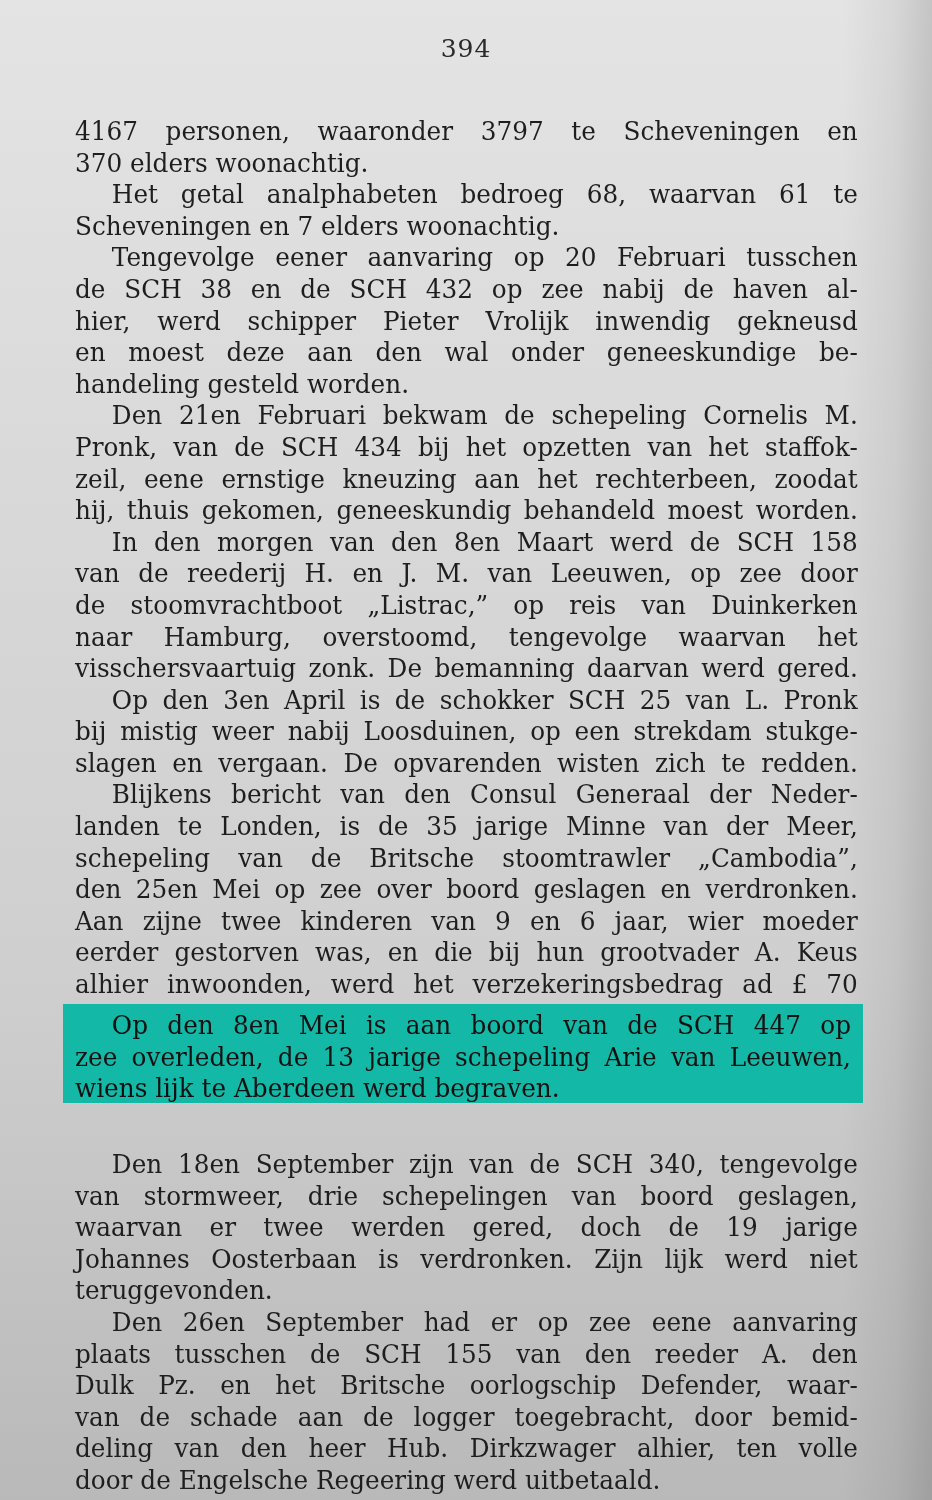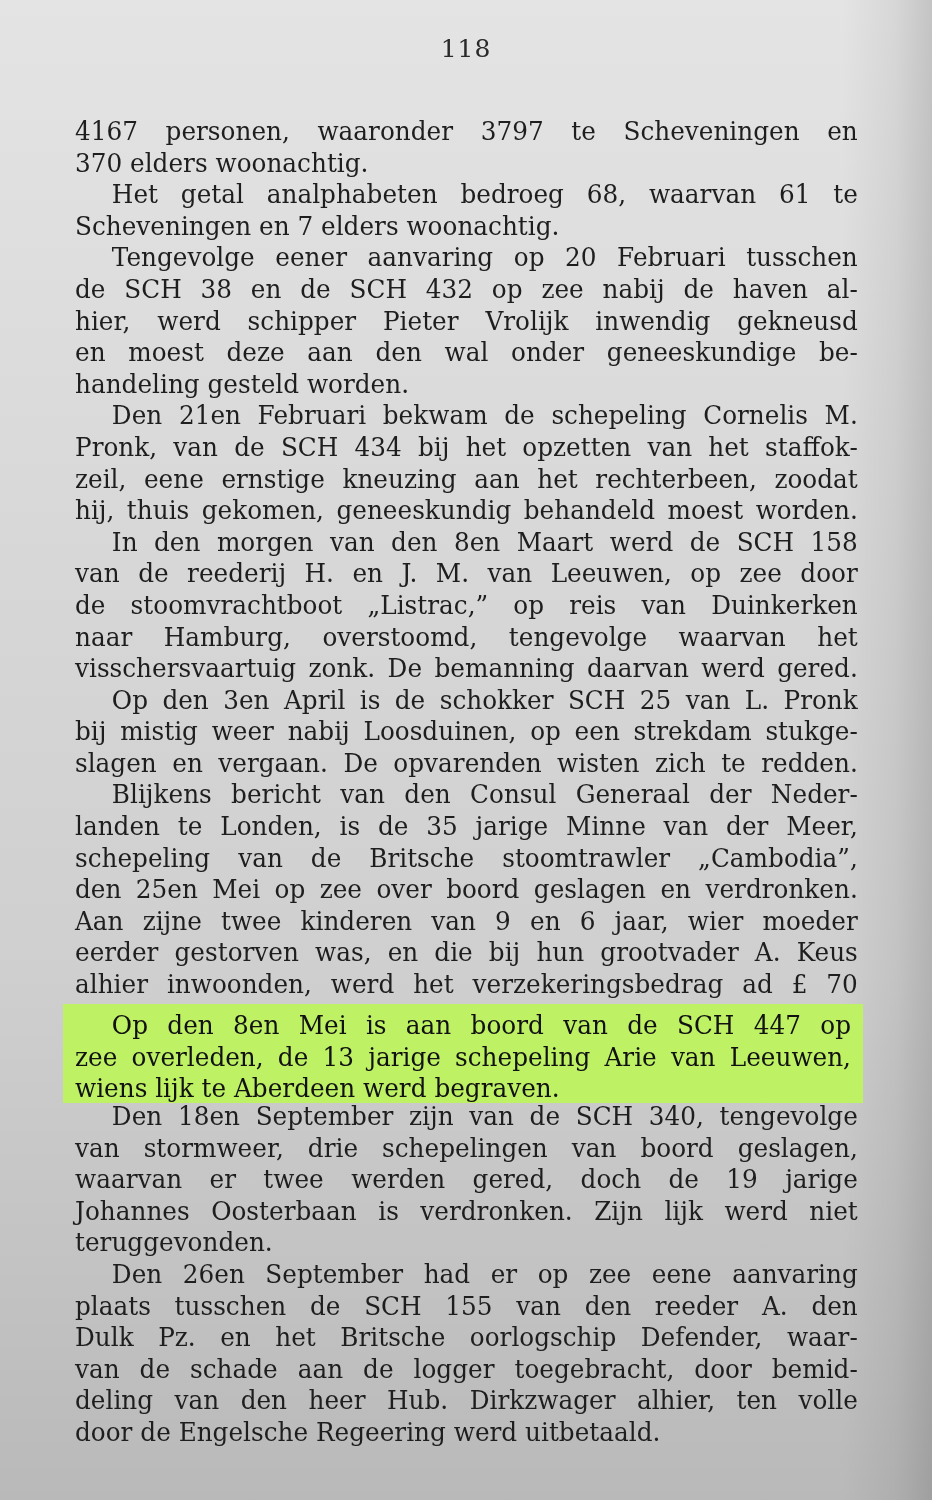--- a/index.html
+++ b/index.html
@@ -52,42 +52,42 @@
     }
     .para.noindent { text-indent: 0; }
     .para .line { display: block; text-align: justify; text-align-last: justify; }
     .para .line.last { text-align-last: left; }
     .highlight {
       position: absolute;
       left: 63px;
       top: 1004px;
       width: 800px;
       height: 99px;
-      background: #bef264;
+      background: #14b8a6;
     }
     .highlight .para {
       position: absolute;
       left: 12px;
       top: 6px;
       width: 800px;
       color: #111;
     }
     .lower-block {
       position: absolute;
       left: 75px;
-      top: 1101px;
+      top: 1149px;
       width: 783px;
     }
   </style>
 </head>
 <body>
 
 <div class="edge-shade"></div>
 
-<div class="page-number">118</div>
+<div class="page-number">394</div>
 
 <div class="text-block">
 
   <p class="para noindent">
     <span class="line">4167 personen, waaronder 3797 te Scheveningen en</span>
     <span class="line last">370 elders woonachtig.</span>
   </p>
 
   <p class="para">
     <span class="line">Het getal analphabeten bedroeg 68, waarvan 61 te</span>

